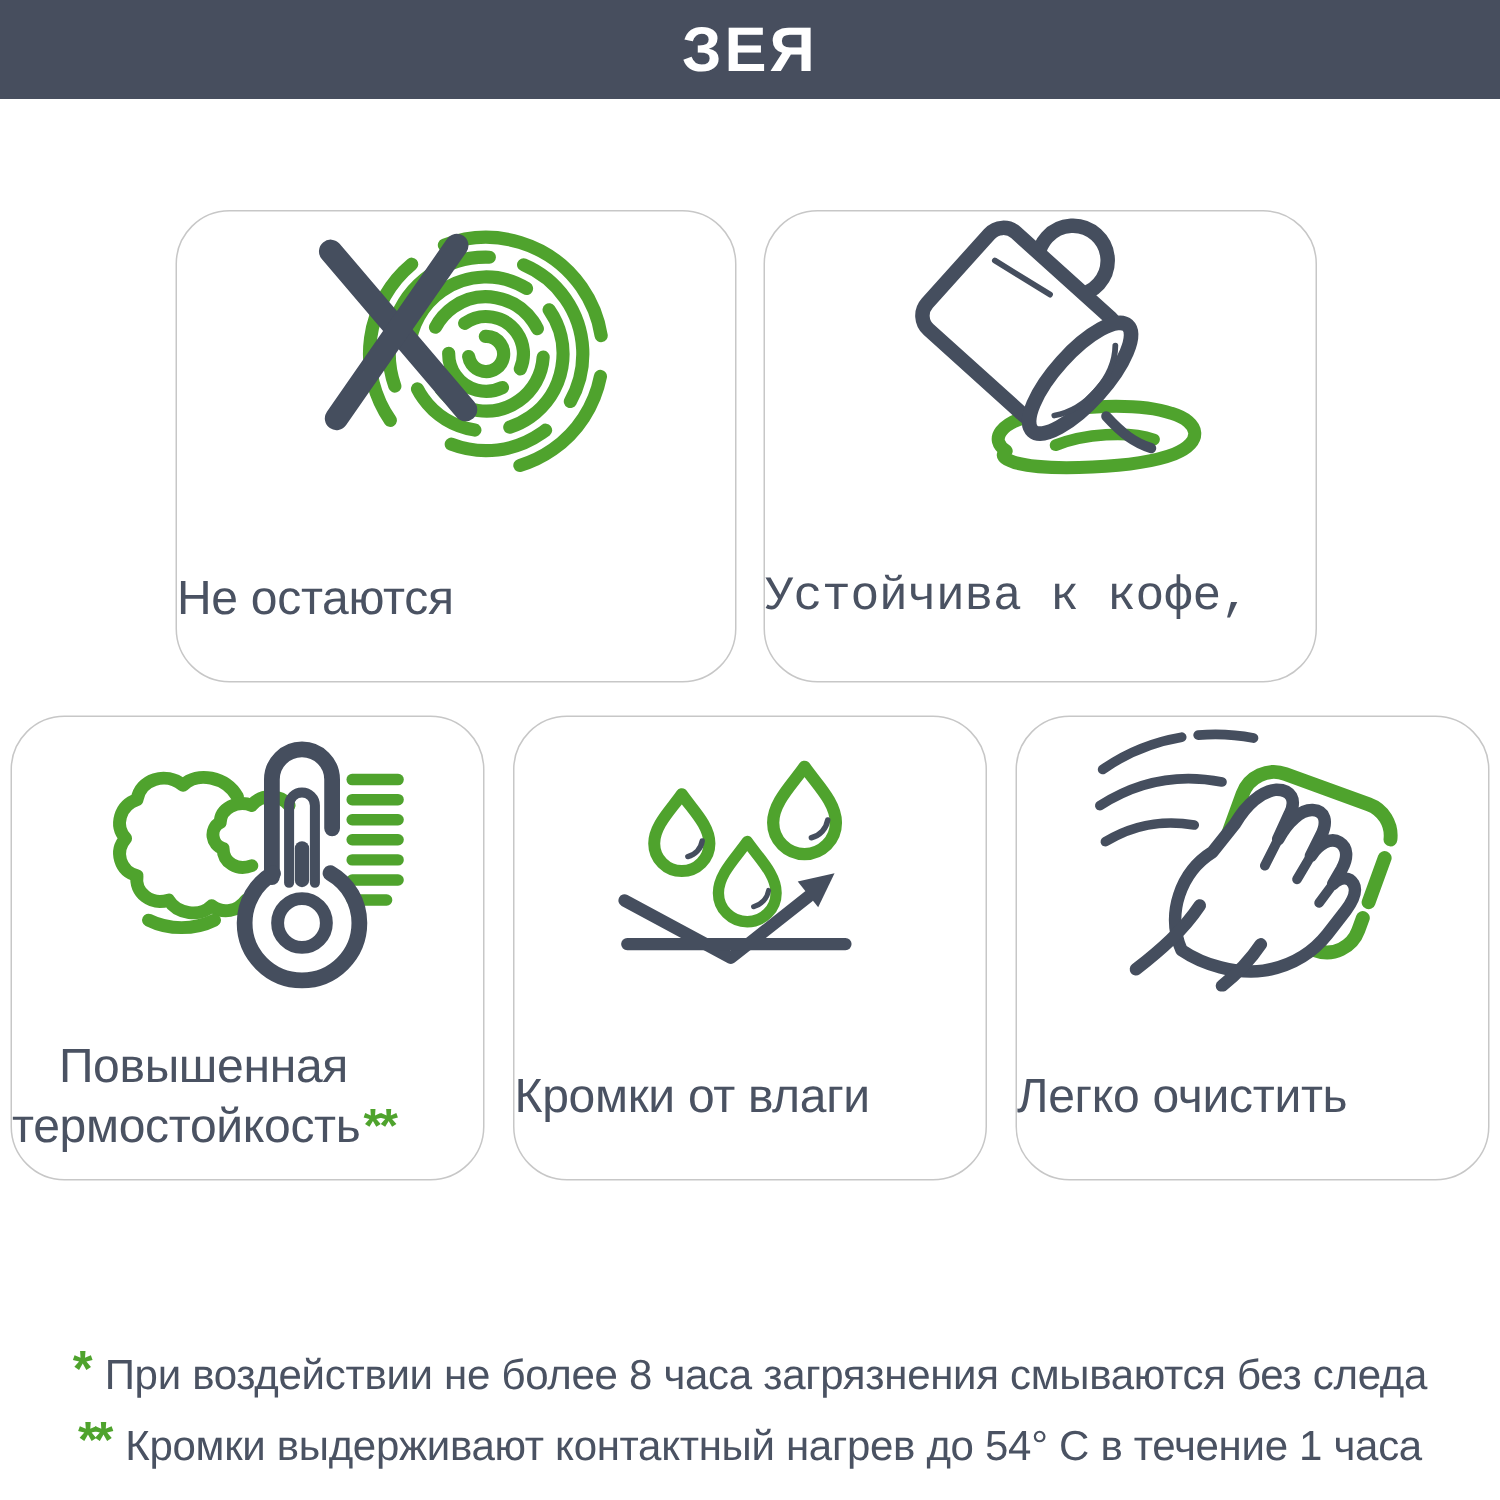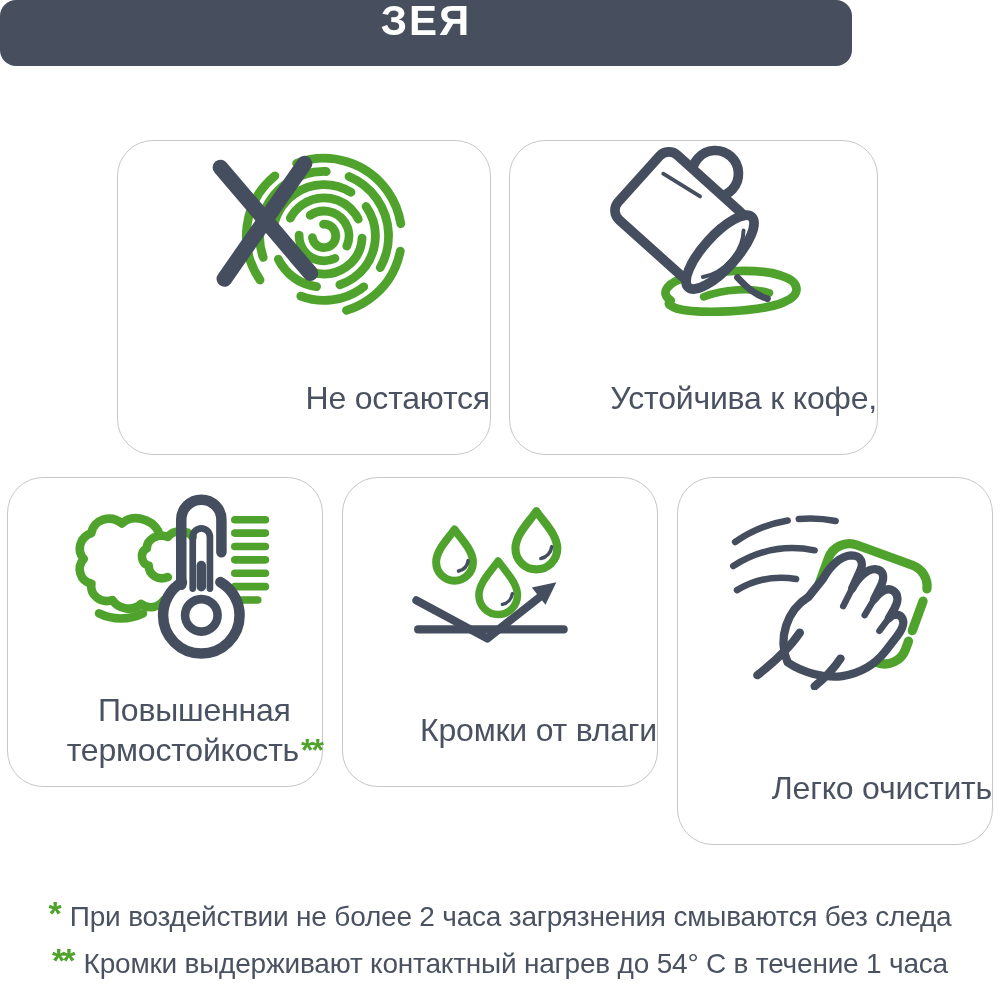--- a/index.html
+++ b/index.html
@@ -3,32 +3,32 @@
 <meta charset="utf-8">
 <style>
   html,body{margin:0;padding:0;}
   body{
     width:1000px;height:1000px;position:relative;overflow:hidden;
     background:var(--page-bg,#fff);
     font-family:"Liberation Sans", sans-serif;
     -webkit-font-smoothing:antialiased;
   }
   .header{
-    position:absolute;left:0;top:0;width:852px;height:66px;
+    position:absolute;left:0;top:0;width:1000px;height:66px;
     background:var(--header-bg,#474e5e);
-    display:flex;justify-content:center;border-radius:16px;
+    display:flex;align-items:center;justify-content:center;
   }
   .header .title{
     color:#fff;font-size:42px;font-weight:bold;letter-spacing:2px;line-height:1;
   }
   .card{
     position:absolute;background:#fff;
     border:1px solid var(--card-border,#c7c7c7);
     border-radius:36px;box-sizing:border-box;
-    display:flex;flex-direction:column;align-items:flex-end;gap:31px;
+    display:flex;flex-direction:column;align-items:flex-start;gap:31px;
   }
   .icon-wrap{flex:1;display:flex;align-items:center;justify-content:center;width:100%;min-height:0;}
   .caption{
     min-height:82px;margin-bottom:15px;
     display:flex;flex-direction:column;justify-content:center;align-items:center;
     font-size:32px;line-height:40px;color:var(--text-dark,#4a5262);text-align:center;
     letter-spacing:-0.2px;white-space:nowrap;
   }
   .ast{color:var(--green,#4fa32d);font-weight:bold;margin-left:2px;letter-spacing:-2px;}
   .footnotes{
@@ -70,21 +70,21 @@
         <path d="M24,22 L116,130"></path>
         <path d="M110,18 L28,136"></path>
       </g>
     </svg>
   </div>
   <div class="caption">
     <span><span>Не остаются</span></span>
   </div>
 </div>
 
-<div class="card" style="left:509px;top:140px;width:369px;height:315px;">
+<div class="card" style="left:509px;top:140px;width:369px;height:315px;font-family:Liberation Mono, monospace;">
   <div class="icon-wrap">
     <svg width="232" height="184" viewBox="0 0 240 190">
       <path class="st sg" stroke-width="9" d="M96,164 C84,156 92,144 116,139 C144,133 186,130 210,138 C230,144 232,158 212,166 C186,176 124,178 102,172 C94,169 92,167 96,164 Z"></path>
       <path class="st sg" stroke-width="8" d="M130,160 C150,152 180,150 198,156"></path>
       <path class="st sd" stroke-width="7" d="M165,140 C176,152 184,158 196,162"></path>
       <g transform="rotate(42 115 85)">
         <circle class="st sd" stroke-width="10" cx="100" cy="28" r="24"></circle>
         <rect class="st sd fw" stroke-width="10" x="45" y="40" width="114" height="90" rx="13"></rect>
         <ellipse class="st sd fw" stroke-width="10" cx="158" cy="85" rx="17" ry="49"></ellipse>
         <path class="st sd" stroke-width="4" d="M161,52 a30,42 0 0 1 1,64"></path>
@@ -148,21 +148,21 @@
       <path class="st sd" stroke-width="9" d="M18,120 L96,162 L153,117"></path>
       <polygon class="fd" points="172,100 160,125 145,106"></polygon>
       <path class="st sd" stroke-width="9" d="M20,152 H180"></path>
     </svg>
   </div>
   <div class="caption">
     <span><span>Кромки от влаги</span></span>
   </div>
 </div>
 
-<div class="card" style="left:677px;top:477px;width:316px;height:368px;">
+<div class="card" style="left:677px;top:477px;width:316px;height:310px;">
   <div class="icon-wrap">
     <svg width="222" height="185" viewBox="0 0 240 200">
       <g class="st sd" stroke-width="7">
         <path d="M12,40 C46,16 88,10 124,18" stroke-dasharray="62 12 40"></path>
         <path d="M10,66 C38,48 68,43 98,49"></path>
         <path d="M14,92 C34,80 54,76 78,80"></path>
       </g>
       <g transform="rotate(20 152 108)">
         <rect class="st sg" stroke-width="10" x="98" y="50" width="112" height="112" rx="24" stroke-dasharray="96 14 34 12 400"></rect>
       </g>
@@ -181,19 +181,19 @@
     </svg>
   </div>
   <div class="caption">
     <span><span>Легко очистить</span></span>
   </div>
 </div>
 
 <div class="footnotes">
   <div class="note">
     <span class="note-ast">*</span>
-    <span class="note-text">При воздействии не более 2 часа загрязнения смываются без следа</span>
+    <span class="note-text">При воздействии не более 8 часа загрязнения смываются без следа</span>
   </div>
   <div class="note">
     <span class="note-ast">**</span>
     <span class="note-text">Кромки выдерживают контактный нагрев до 54° C в течение 1 часа</span>
   </div>
 </div>
 
 </body></html>

